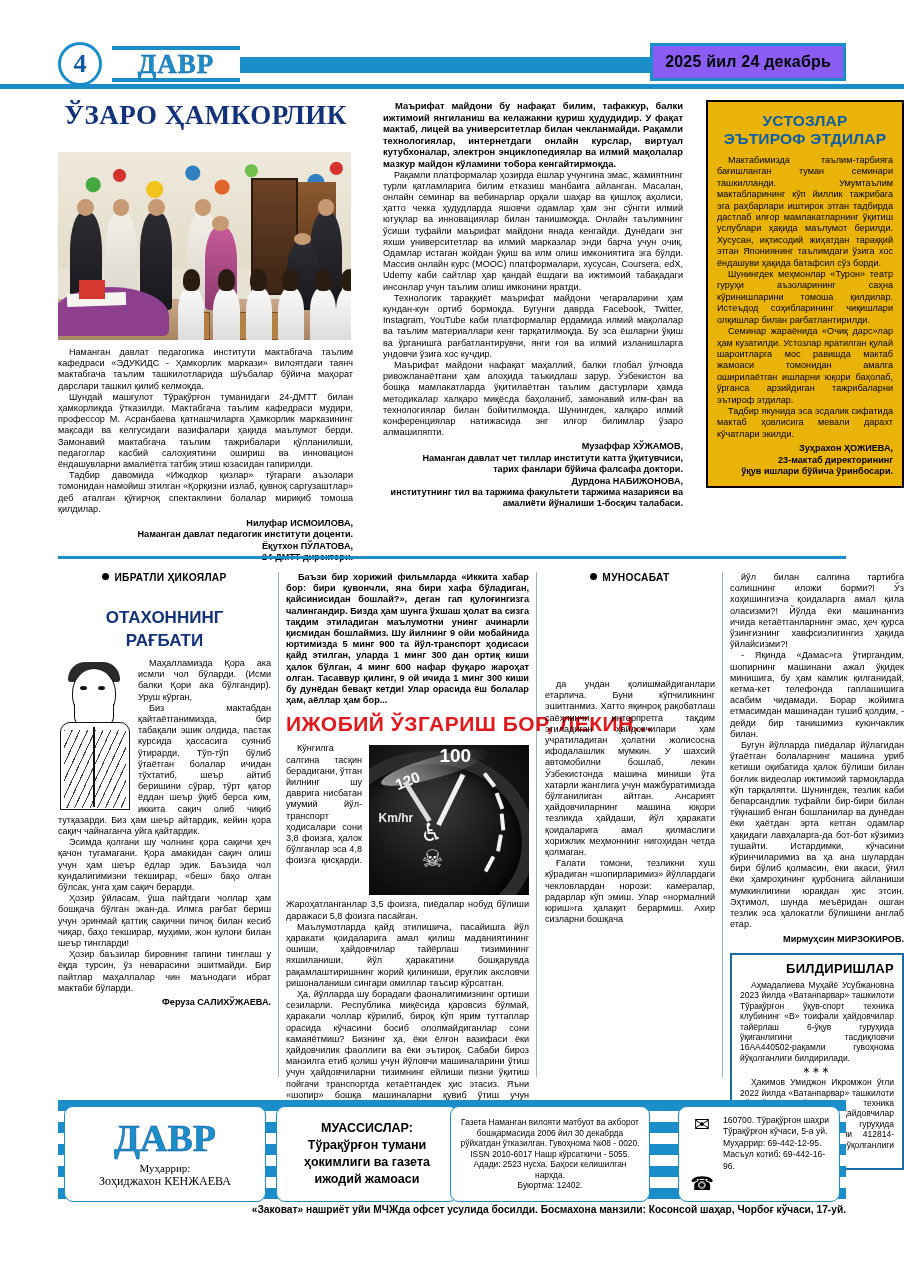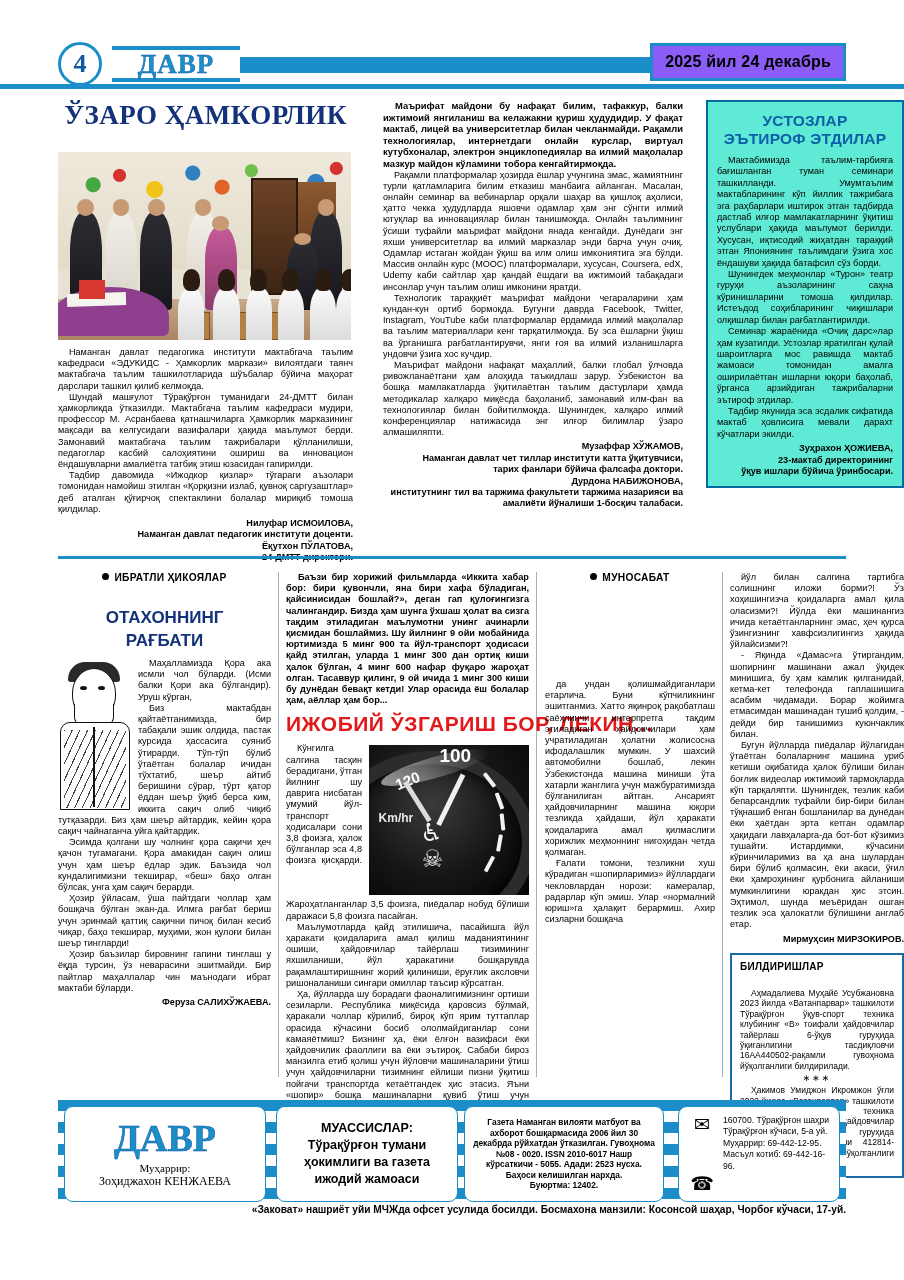--- a/index.html
+++ b/index.html
@@ -110,21 +110,21 @@
   .col2 { position:absolute; left:325px; top:0; width:300px; }
   .lead-bold { font-weight:bold; font-size:9.4px; line-height:11.6px; text-align:justify; }
   .lead-bold p { margin:0; text-indent:12px; }
   .headline-red {
     font-family:"Liberation Sans", sans-serif; font-weight:bold; font-size:25px;
     color:#e2191c; text-align:center; letter-spacing:0.5px; margin:9px 0 7px;
   }
 
   .col3 { position:absolute; left:648px; top:0; width:198px; }
   .boxed-blue {
-    background:#5eead4; border:2px solid #0369a1; padding:8px 9px 9px;
+    background:#eab308; border:2px solid #000000; padding:8px 9px 9px;
   }
   .boxed-blue h3 {
     margin:2px 0 7px; text-align:center; color:#0f5fa8; font-size:15.5px;
     font-weight:bold; line-height:18px; letter-spacing:0.2px;
   }
   .boxed-blue .body-txt { font-size:9.1px; line-height:11.4px; }
 
   .sep-rule { position:absolute; left:58px; width:788px; height:3px; background:#1b8dc8; }
   .vline { position:absolute; width:1px; background:#9ab3c6; }
 
@@ -188,39 +188,39 @@
     background:#f0f0f0; transform:rotate(26deg); transform-origin:50% 100%; }
   .speedo .needle2 { position:absolute; left:36%; top:20%; width:5px; height:46px;
     background:#dcdcdc; transform:rotate(-32deg); transform-origin:50% 100%; }
   .speedo .wheelchair { position:absolute; left:32%; top:50%; width:26px; height:26px;
     color:#f1f1f1; font-size:25px; line-height:25px; }
   .speedo .skull { position:absolute; left:33%; top:72%; color:#efefef; font-size:24px; }
 
   .billboard {
     border:2px solid #1b6aa5; padding:6px 8px 8px; margin-top:8px; background:#fff;
   }
-  .billboard h4 { margin:0 0 16px; text-align:left; font-size:10px; font-weight:bold;
+  .billboard h4 { margin:0 0 4px; text-align:right; font-size:13px; font-weight:bold;
      letter-spacing:0.3px; }
   .billboard .body-txt { font-size:8.5px; line-height:10.4px; }
   .stars { text-align:center; font-size:9px; letter-spacing:2px; margin:2px 0; }
 
   
   .footer { position:absolute; left:58px; top:1100px; width:788px; height:108px; }
   .footer .stripe {
     position:absolute; left:0; top:0; width:788px; height:108px;
     background:repeating-linear-gradient(#1b8dc8 0 11px, #ffffff 11px 22px);
   }
   .fbox {
     position:absolute; top:6px; height:96px; background:#fff; border-radius:9px;
     border:1px solid #1b8dc8; padding:6px 8px; display:flex; flex-direction:column;
     justify-content:center;
   }
   .fbox.b1 { left:6px; width:202px; align-items:center; }
   .fbox.b2 { left:218px; width:182px; align-items:center; justify-content:center; }
-  .fbox.b3 { left:406px; width:200px;font-weight:bold; }
+  .fbox.b3 { left:392px; width:200px; }
   .fbox.b4 { left:620px; width:162px; }
   .davr-big {
     font-family:"Liberation Serif", serif; font-weight:bold; font-size:38px;
     color:#1b8dc8; line-height:38px; -webkit-text-stroke:0.5px #1059a0;
   }
   .ed-label { font-family:"Liberation Serif", serif; font-size:11px; margin-top:5px; }
   .ed-name { font-family:"Liberation Serif", serif; font-size:12px; }
   .founders { font-size:12.5px; font-weight:bold; line-height:17px; text-align:center; }
   .imprint { font-size:8.4px; line-height:10.6px; text-align:center; }
   .contact { font-size:8.6px; line-height:11.4px; }

